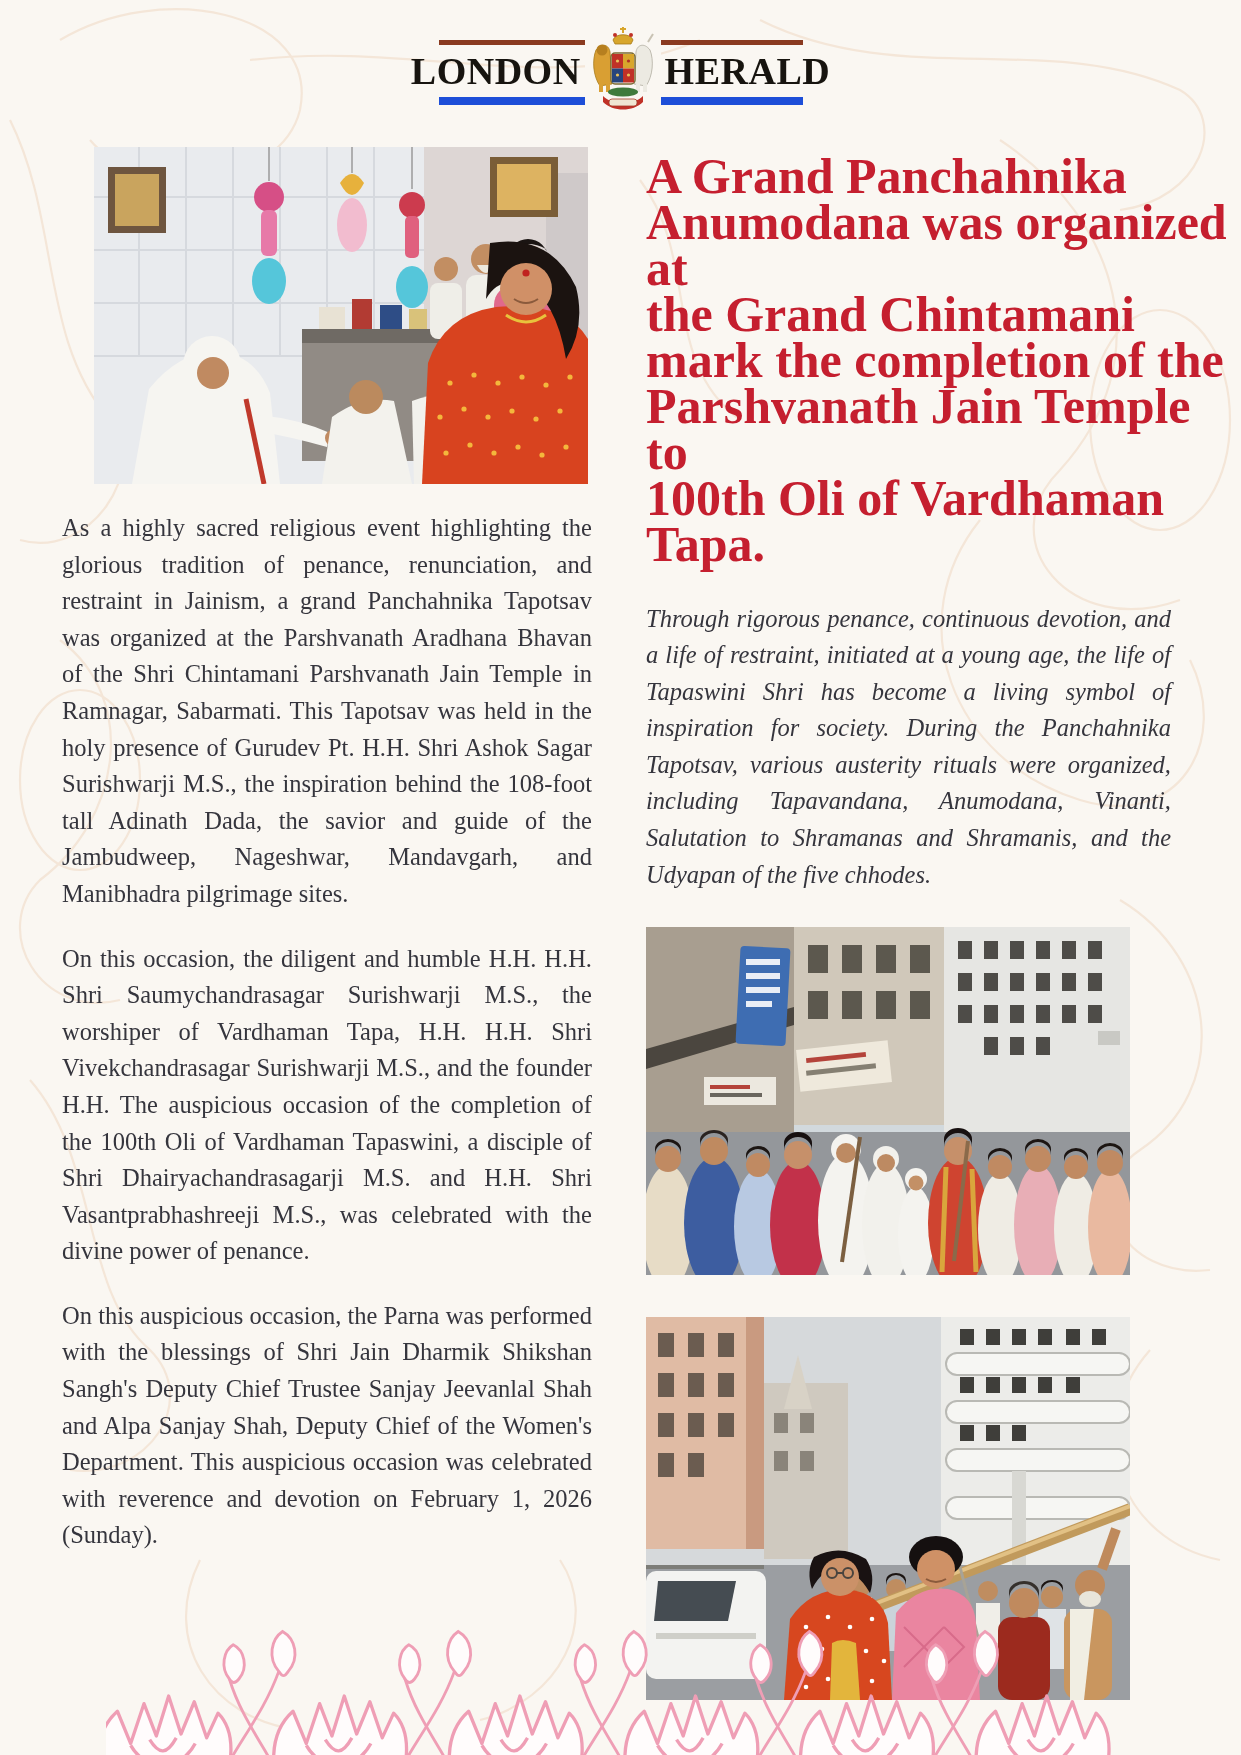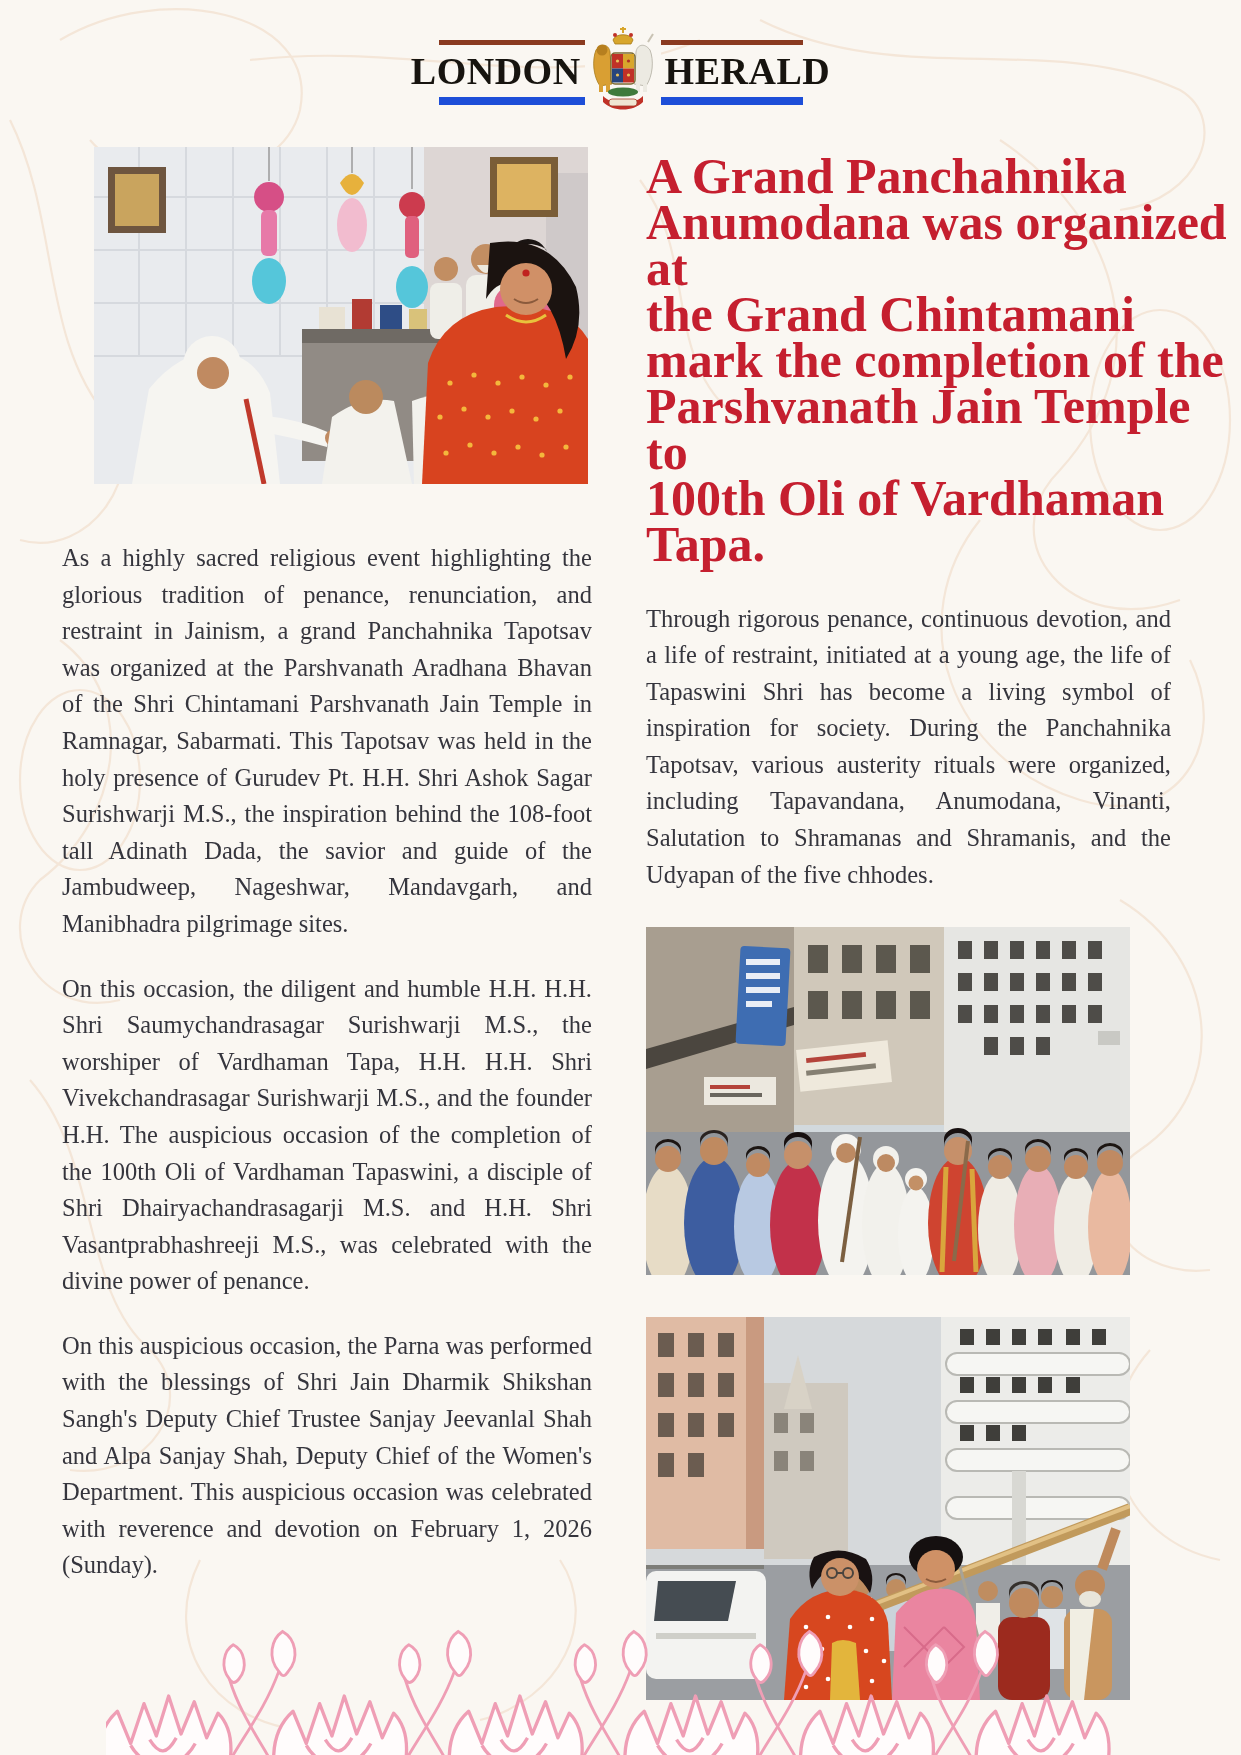--- a/index.html
+++ b/index.html
@@ -41,22 +41,22 @@
     margin-top:12px;width:592px;color:#c51f2f;font-weight:bold;
     font-size:50px;line-height:46px;font-family:"Liberation Serif", serif;
   }
   .headline span{display:block;}
 
   .para{
     font-size:24.5px;line-height:36.6px;color:#35353d;margin:0;
     text-align:justify;font-family:"Liberation Serif", serif;
   }
   .col-left .para{margin-top:28px;}
-  .col-left .para.first{margin-top:56px;}
-  .col-right .para.first{margin-top:24px;}
+  .col-left .para.first{margin-top:26px;}
+  .col-right .para.first{margin-top:24px;font-style:italic;}
 
   .lotus-border{
     position:absolute;bottom:-14px;left:50%;transform:translateX(-50%);
     width:1030px;height:205px;z-index:1;pointer-events:none;
   }
 </style>
 </head>
 <body>
 
 <svg class="watermark" viewBox="0 0 1241 1755" fill="none" stroke="#f4e6d8" stroke-width="2.2">

